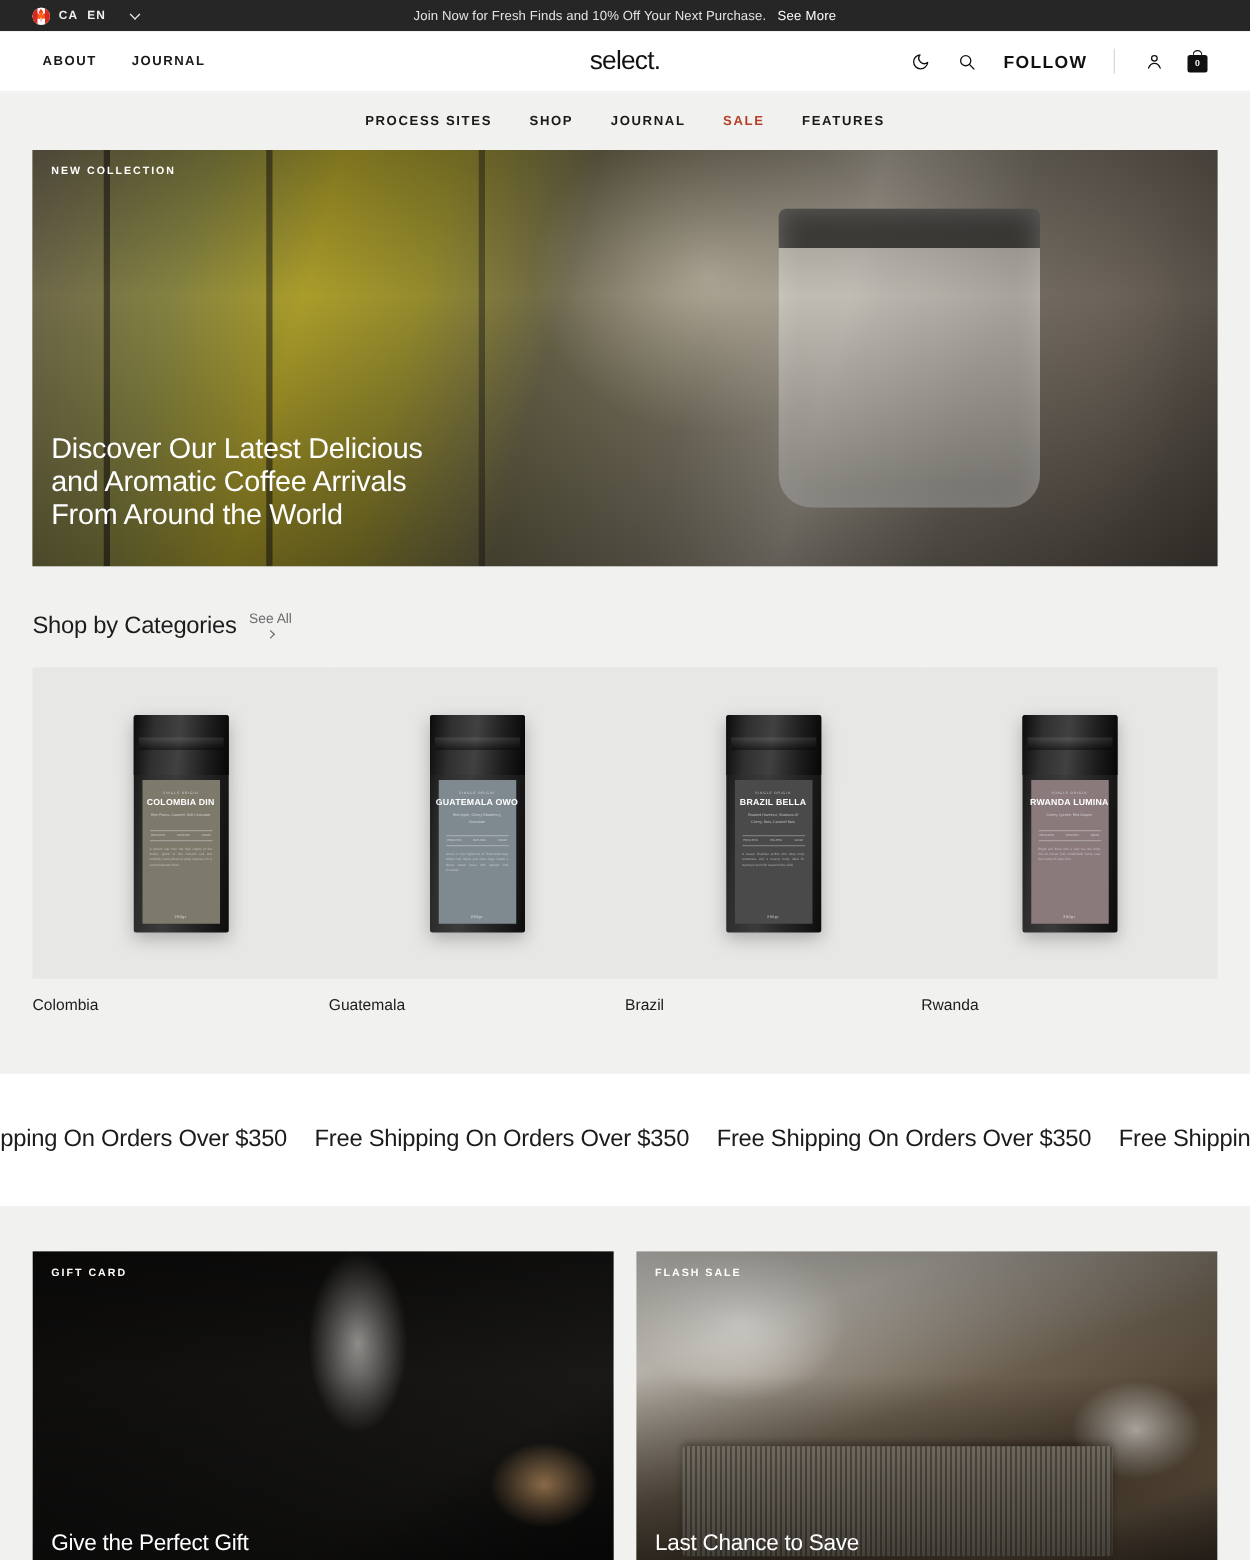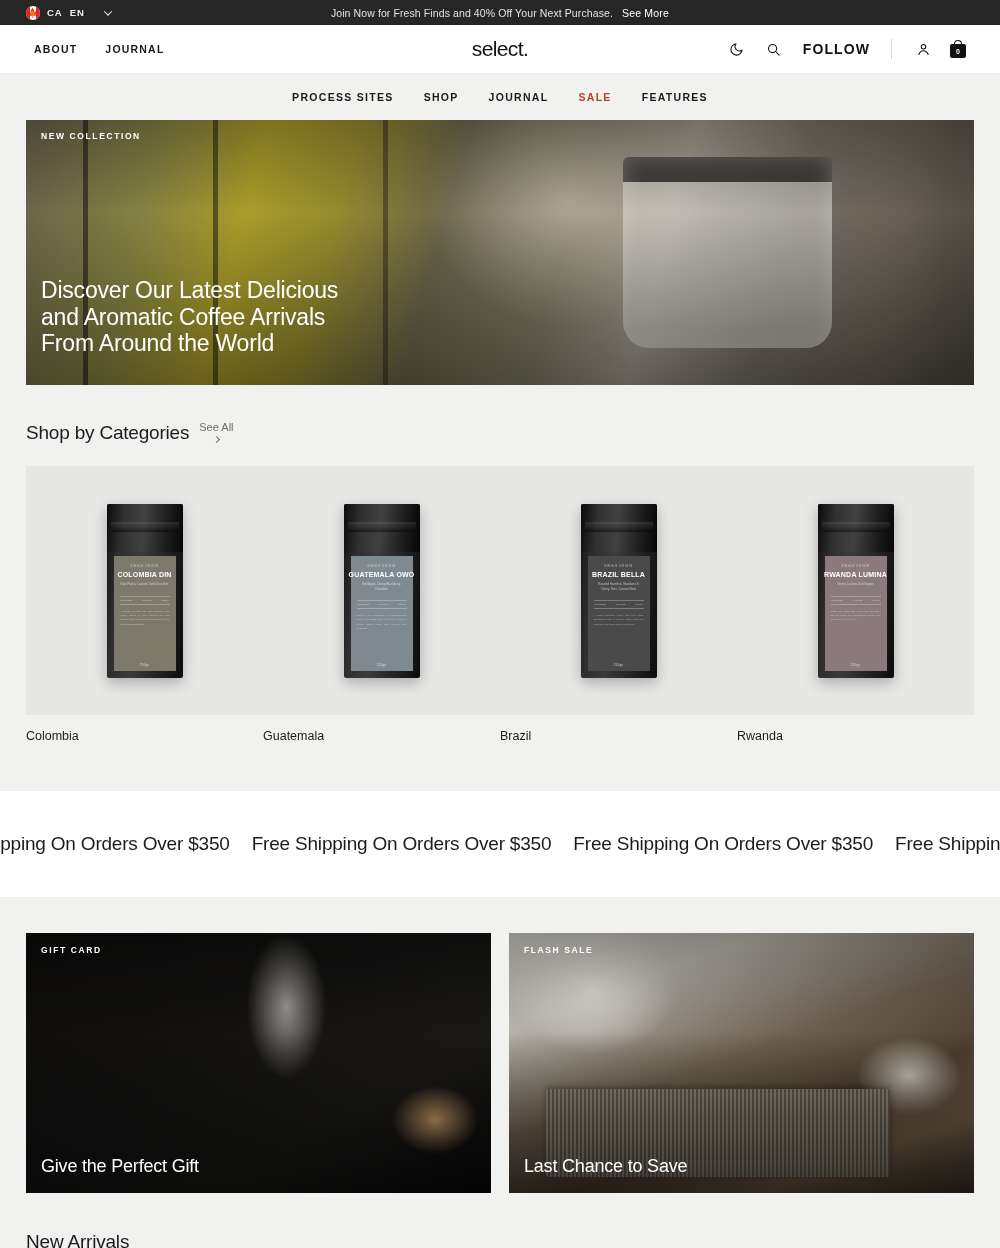--- a/index.html
+++ b/index.html
@@ -119,21 +119,21 @@
   }
   .nav-item {
     font-size: 10.5px; font-weight: 700; letter-spacing: 1.3px;
     color: #1a1a1a; text-decoration: none; cursor: pointer;
   }
   .nav-item.sale { color: #b5432c; }
 
   
   .hero {
     margin: 0 26px;
-    height: 265px;
+    height: 333px;
     position: relative;
     overflow: hidden;
     background: #5c5340;
     cursor: pointer;
   }
   .hero-img {
     position: absolute; inset: 0;
     background:
       radial-gradient(ellipse 200px 180px at 57% 30%, rgba(225,215,200,.55), transparent 70%),
       radial-gradient(ellipse 120px 260px at 88% 45%, rgba(120,110,98,.55), transparent 72%),
@@ -307,21 +307,21 @@
     <span class="flag">
       <span class="flag-leaf">🍁</span>
     </span>
     <span class="ann-code">CA</span>
     <span class="ann-lang">
       <span>EN</span>
       <span class="chev-d"></span>
     </span>
   </div>
   <div class="announce-center">
-    <span>Join Now for Fresh Finds and 40% Off Your Next Purchase.</span>
+    <span>Join Now for Fresh Finds and 10% Off Your Next Purchase.</span>
     <a class="see-more" href="#">See More</a>
   </div>
 </div>
 
 <header class="header">
   <nav class="hdr-left">
     <a class="hdr-link" href="#">ABOUT</a>
     <a class="hdr-link" href="#">JOURNAL</a>
   </nav>
 

